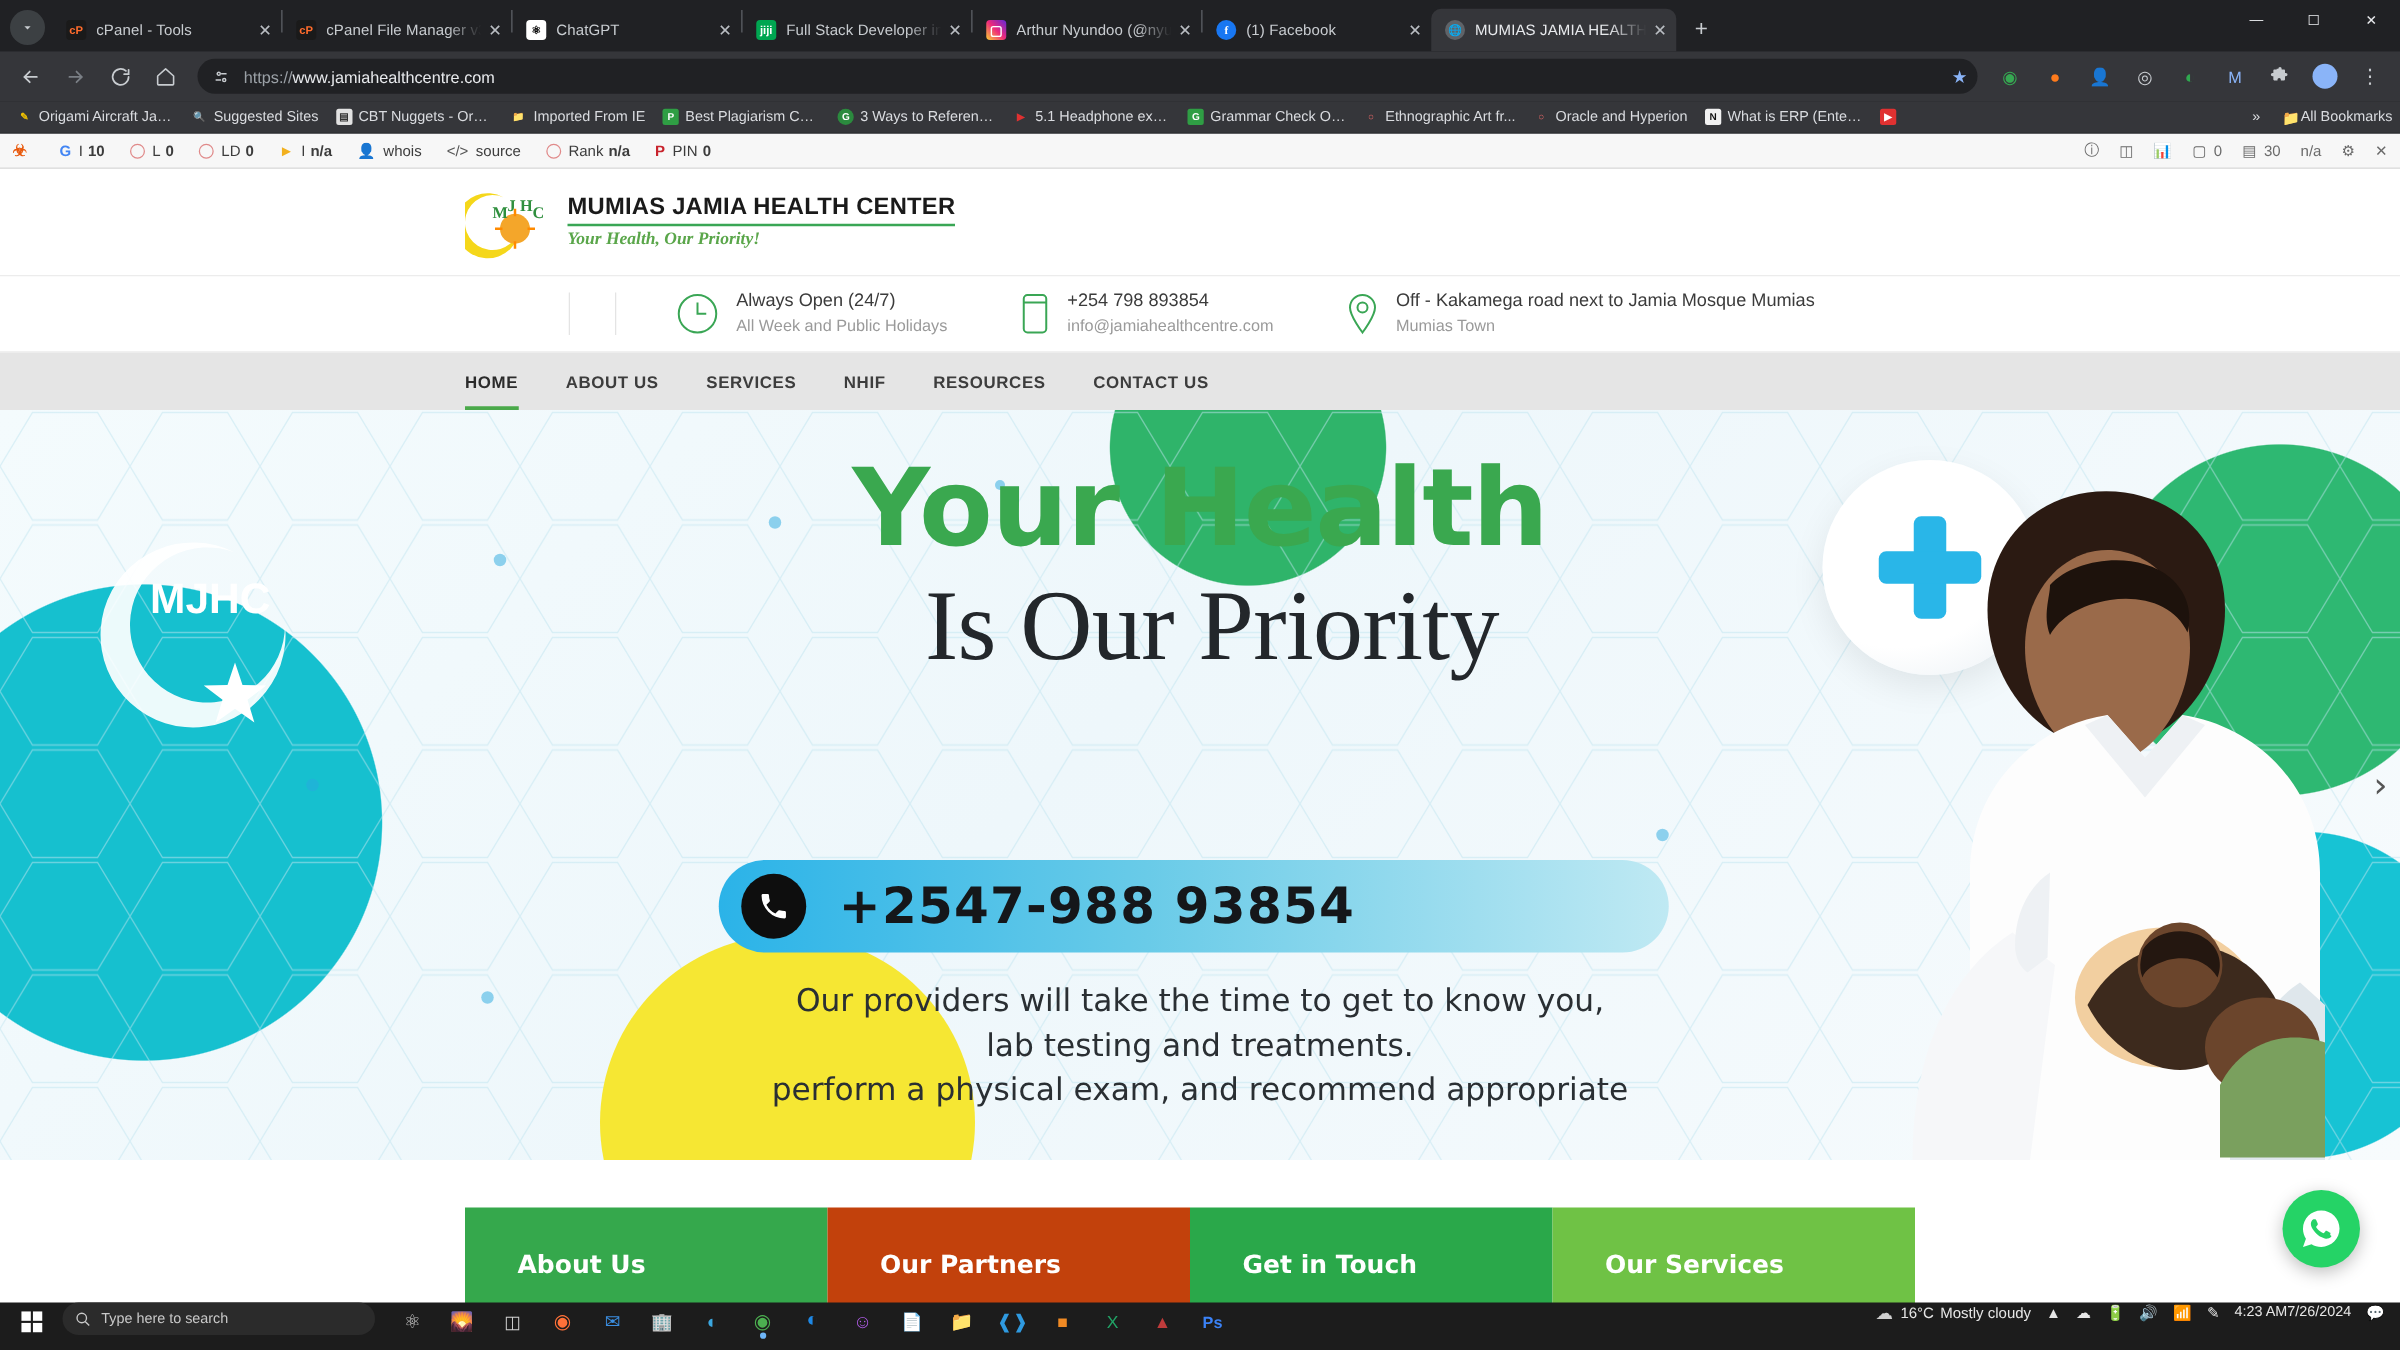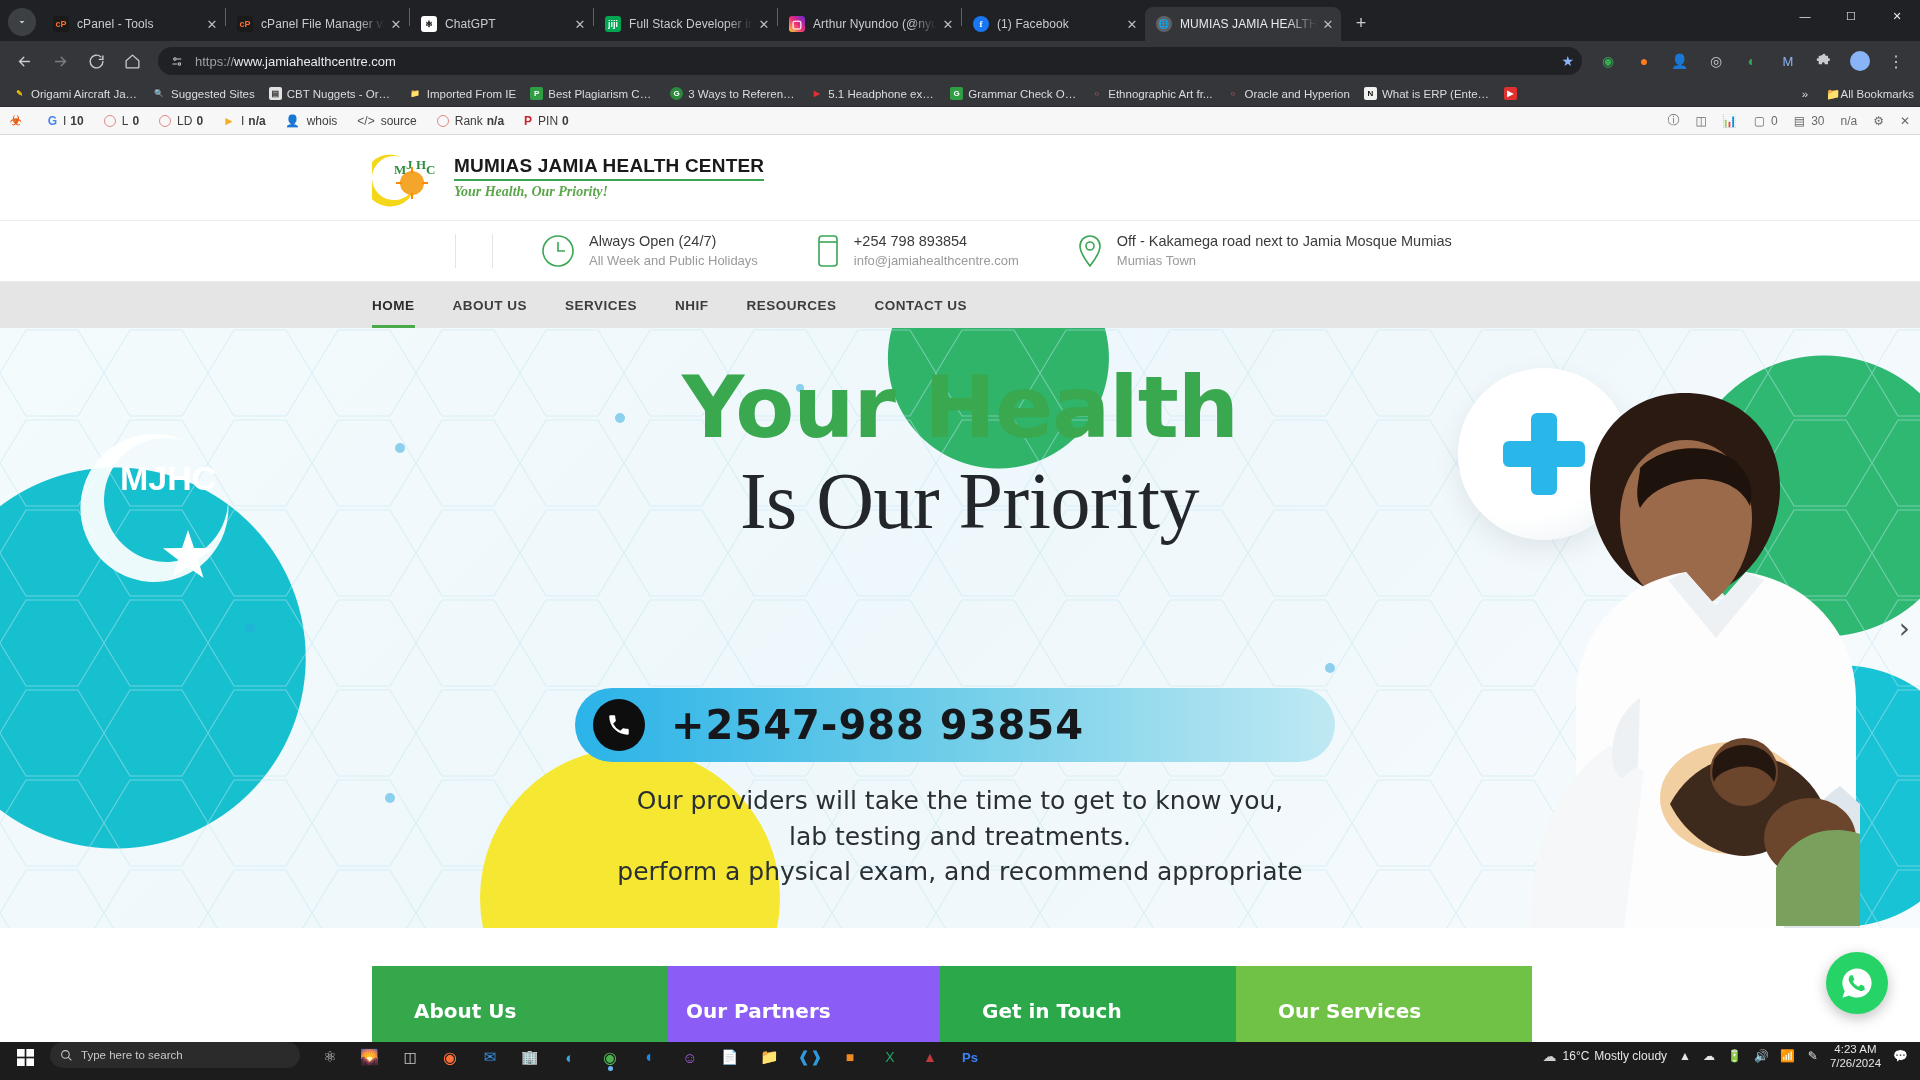--- a/index.html
+++ b/index.html
@@ -219,21 +219,21 @@
     align-items:center; padding: 0 10px; margin-left: 6px; color:#c9c9c9; font-size: 11.5px; cursor:text;
   }
   .tb-apps { display:flex; align-items:center; margin-left: 10px; }
   .tb-app {
     width: 32px; height: 30px; margin: 0 4px; display:flex; align-items:center; justify-content:center;
     position: relative; cursor:pointer; border-radius:4px;
   }
   .tb-app .dot { position:absolute; bottom:1px; width:5px; height:5px; border-radius:50%; background:#6eb5f7; }
   .tray { margin-left: auto; display:flex; align-items:center; }
   .tray > div { margin: 0 6px; display:flex; align-items:center; cursor:pointer; }
-  .clock { text-align:right; line-height:1.25; font-size: 11.5px; margin-right: 6px; flex-direction: column; }
+  .clock { text-align:right; line-height:1.25; font-size: 11.5px; margin-right: 6px; }
 </style>
 </head>
 <body>
 
 <div id="browser">
 
   <div class="tabstrip">
     <div class="tab-list-btn">
       <svg width="12" height="12" viewBox="0 0 24 24">
           <path d="M7 10l5 5 5-5z"></path>
@@ -658,21 +658,21 @@
         </svg>
       </div>
 
       <div class="slider-arrow">›</div>
     </div>
 
     <div class="cards">
       <div class="card" style="background:#35a84c;">
         <span>About Us</span>
       </div>
-      <div class="card" style="background:#8b5cf6;padding-left:18px;">
+      <div class="card" style="background:#c2410c;">
         <span>Our Partners</span>
       </div>
       <div class="card" style="background:#2aa84a;">
         <span>Get in Touch</span>
       </div>
       <div class="card" style="background:#6fc245;">
         <span>Our Services</span>
       </div>
     </div>
 

